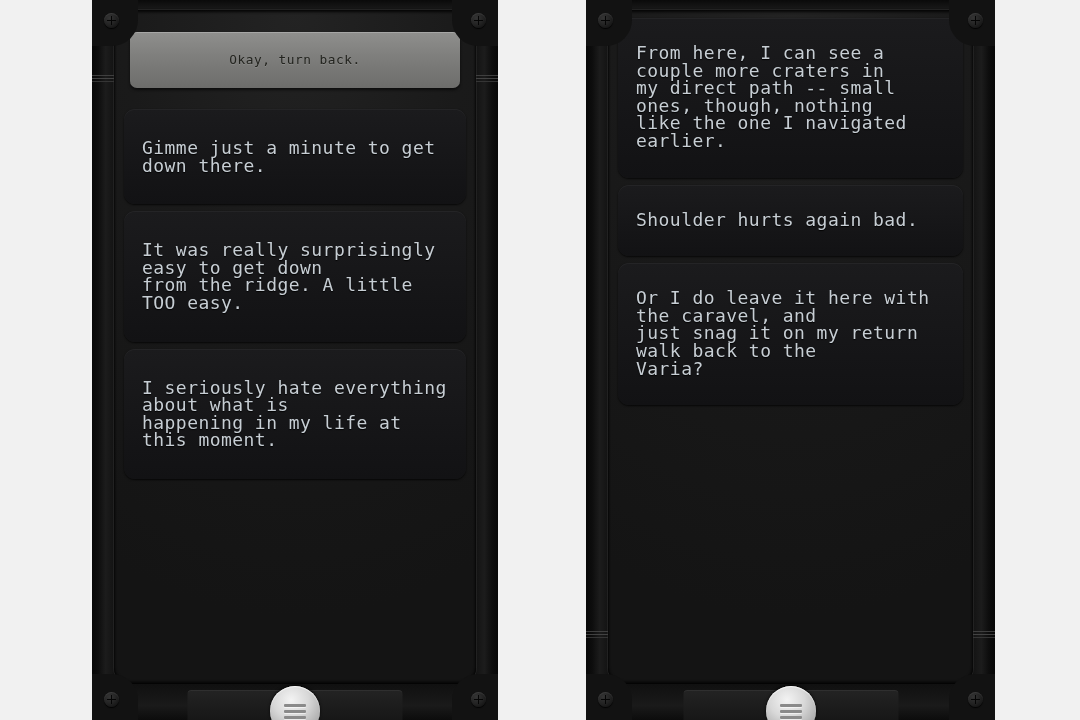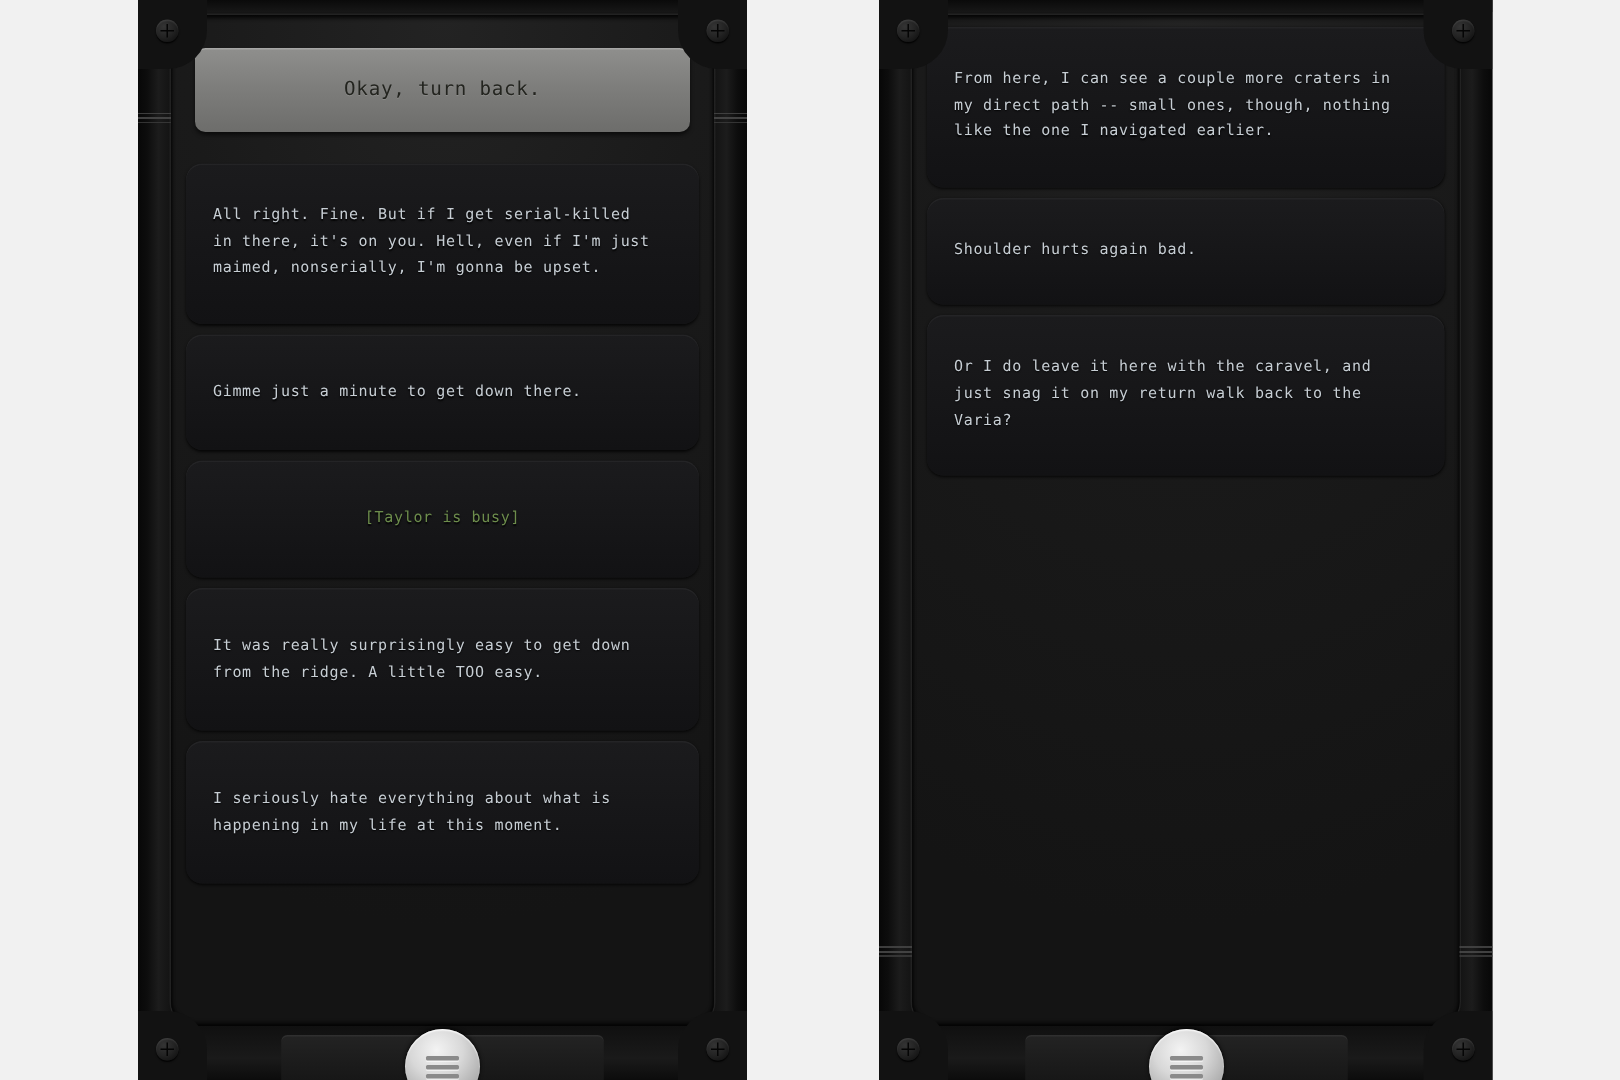--- a/index.html
+++ b/index.html
@@ -117,21 +117,21 @@
     box-shadow:
       inset 0 1px 0 rgba(255,255,255,0.045),
       0 1px 2px rgba(0,0,0,0.75);
     padding: 18px 18px 20px 18px;
     box-sizing: border-box;
     flex: 0 0 auto;
     position: relative;
   }
   .bubble .txt {
     color: #c7ced4;
-    font-size: 10px;
+    font-size: 18px;
     line-height: 17.6px;
     letter-spacing: 0.45px;
     white-space: pre-wrap;
     text-shadow: 0 1px 1px rgba(0,0,0,0.9);
   }
   .bubble.system { text-align: center; padding-top: 30px; padding-bottom: 32px; }
   .bubble.system .txt { color: #6d8d4c; }
   .bubble.tall { padding-top: 30px; padding-bottom: 30px; }
   .bubble.short { padding-top: 26px; padding-bottom: 28px; }
 
@@ -214,30 +214,22 @@
     <div class="bezel-left-edge"></div>
     <div class="bezel-right-edge"></div>
 
     <div class="screen">
       <div class="feed">
 
         <div class="choices">
           <button class="choice muted">Okay, turn back.</button>
         </div>
 
-        <div class="bubble short">
-          <div class="txt">All right. Fine. But if I get serial-killed
-in there, it's on you. Hell, even if I'm just
-maimed, nonserially, I'm gonna be upset.</div>
-        </div>
         <div class="bubble tall">
           <div class="txt">Gimme just a minute to get down there.</div>
-        </div>
-        <div class="bubble system tall">
-          <div class="txt">[Taylor is busy]</div>
         </div>
         <div class="bubble tall">
           <div class="txt">It was really surprisingly easy to get down
 from the ridge. A little TOO easy.</div>
         </div>
         <div class="bubble tall">
           <div class="txt">I seriously hate everything about what is
 happening in my life at this moment.</div>
         </div>
 

